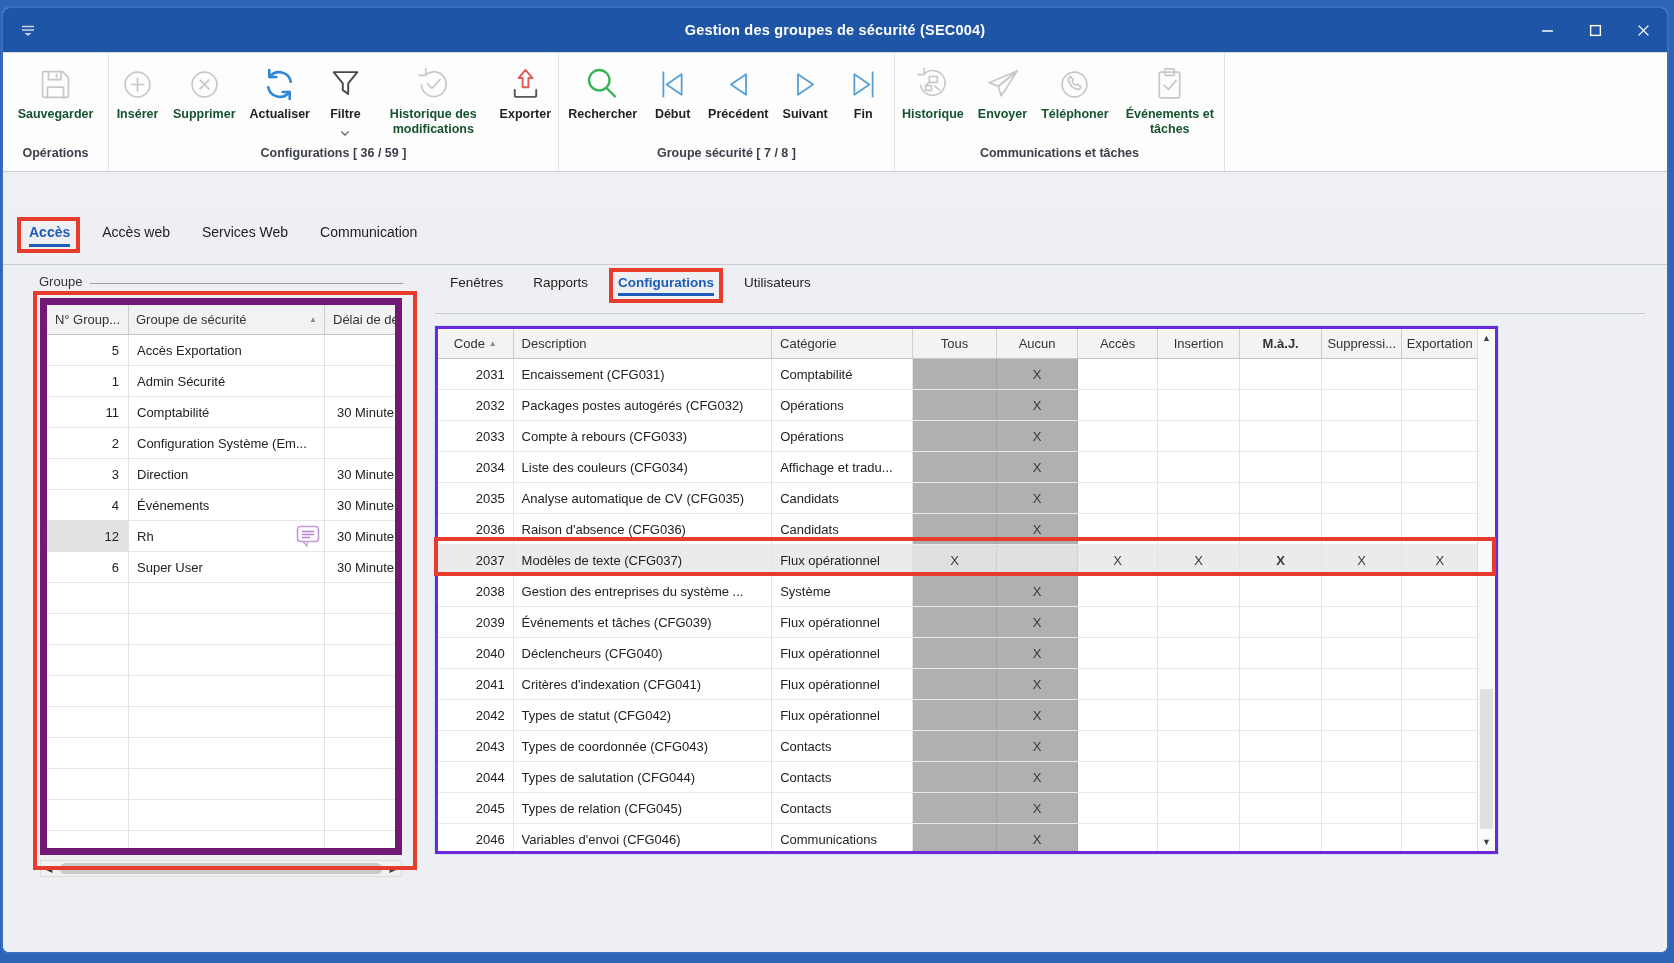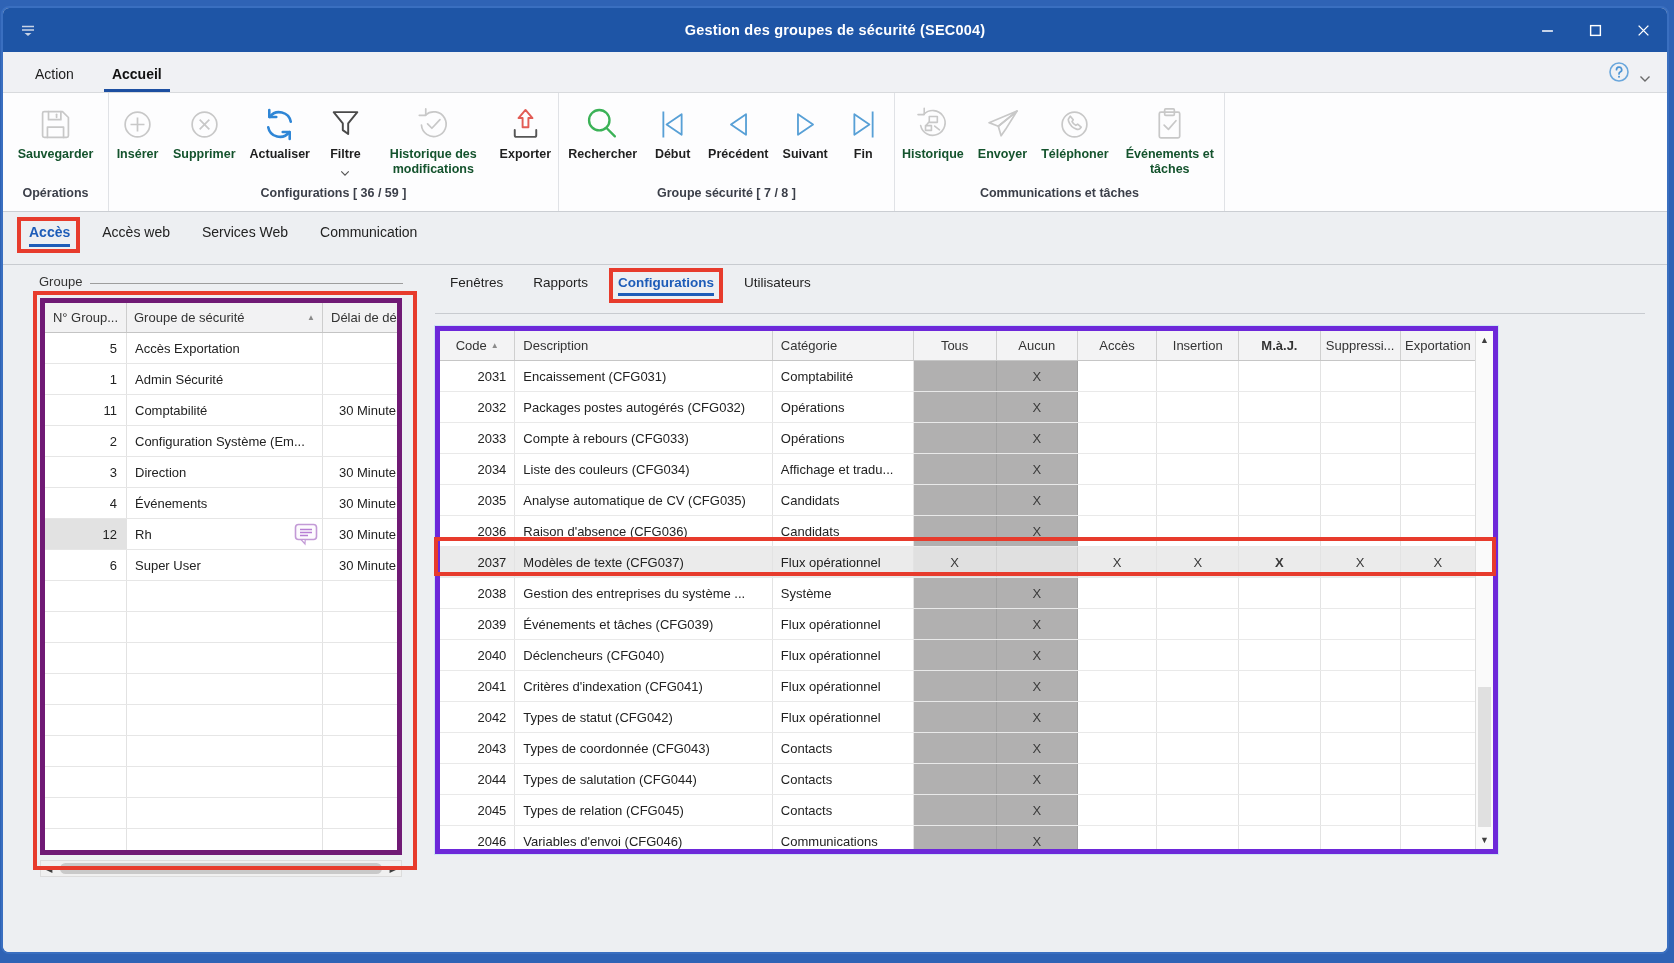--- a/index.html
+++ b/index.html
@@ -46,21 +46,21 @@
   .ptab{font-size:14px;color:#222;padding-bottom:7px;position:relative;cursor:default;}
   .ptab.active{color:#1d5cb8;font-weight:bold;border-bottom:3px solid #1d5cb8;padding-bottom:4px;}
   .ptab.annotated::after{content:'';position:absolute;left:-12px;right:-10px;top:-7px;bottom:-9px;border:4px solid #e73b2c;pointer-events:none;}
   .tabs-sep{position:absolute;top:52px;left:0;right:0;height:1px;background:#c8cbd0;}
 
   .group-legend{position:absolute;top:62px;left:36px;width:364px;display:flex;align-items:center;}
   .group-legend .lbl{font-size:13px;color:#333;margin-right:8px;}
   .group-legend .line{flex:1;height:1px;background:#9d9d9d;margin-top:3px;}
 
   
-  .left-table{position:absolute;left:37px;top:86px;width:362px;height:557px;background:#fff;border:5px solid #701a75;box-sizing:border-box;font-size:13px;color:#222;overflow:hidden;text-align:center;}
+  .left-table{position:absolute;left:37px;top:86px;width:362px;height:557px;background:#fff;border:7px solid #701a75;box-sizing:border-box;font-size:13px;color:#222;overflow:hidden;text-align:center;}
   .lt-header{display:flex;height:30px;background:#f2f2f3;border-bottom:1px solid #c4c4c4;box-sizing:border-box;}
   .lt-header .hc{display:flex;align-items:center;border-right:1px solid #cdcdcd;box-sizing:border-box;color:#333;}
   .hc.w-num{width:82px;justify-content:center;}
   .hc.w-name{width:196px;justify-content:space-between;padding:0 7px;}
   .hc.w-delay{flex:1;justify-content:flex-start;padding-left:8px;border-right:none;overflow:hidden;white-space:nowrap;}
   .sort{font-size:8px;color:#8a8a8a;margin-left:4px;}
   .l-row{display:flex;height:31px;border-bottom:1px solid #e6e6e6;box-sizing:border-box;background:#fff;}
   .l-row .lc{border-right:1px solid #e2e2e2;box-sizing:border-box;display:flex;align-items:center;overflow:hidden;white-space:nowrap;}
   .lc.c-num{width:82px;justify-content:flex-end;padding-right:9px;}
   .lc.c-name{width:196px;padding-left:8px;position:relative;}
@@ -74,21 +74,21 @@
 
   .ann-left-table{position:absolute;left:30px;top:79px;width:376px;height:571px;border:4px solid #e73b2c;pointer-events:none;z-index:6;}
 
   
   .right-tabs{position:absolute;top:63px;left:447px;display:flex;gap:30px;}
   .rtab{font-size:13.5px;color:#222;padding-bottom:6px;position:relative;cursor:default;}
   .rtab.active{color:#1d5cb8;font-weight:bold;border-bottom:3px solid #1d5cb8;padding-bottom:3px;}
   .rtab.annotated::after{content:'';position:absolute;left:-9px;right:-9px;top:-7px;bottom:-10px;border:4px solid #e73b2c;pointer-events:none;}
   .right-sep{position:absolute;top:101px;left:432px;right:22px;height:1px;background:#c8cbd0;}
 
-  .right-table{position:absolute;left:432px;top:114px;width:1063px;height:528px;background:#fff;border:5px solid #6d28d9;box-shadow:0 0 0 1px #cde4f4;box-sizing:border-box;font-size:13px;color:#222;}
+  .right-table{position:absolute;left:432px;top:114px;width:1063px;height:528px;background:#fff;border:3px solid #6d28d9;box-shadow:0 0 0 1px #cde4f4;box-sizing:border-box;font-size:13px;color:#222;}
   .rt-inner{margin-right:18px;height:100%;display:flex;flex-direction:column;overflow:hidden;}
   .rt-header{display:flex;height:30px;background:#f3f3f4;border-bottom:1px solid #c6c6c6;box-sizing:border-box;flex:none;}
   .rt-header .hc2{display:flex;align-items:center;justify-content:center;border-right:1px solid #cfcfcf;box-sizing:border-box;color:#333;overflow:hidden;white-space:nowrap;}
   .hc2.left{justify-content:flex-start;padding-left:8px;}
   .cw0{width:76px;}.cw1{width:260px;}.cw2{width:142px;}.cw3{width:84px;}.cw4{width:82px;}
   .cw5{width:80px;}.cw6{width:83px;}.cw7{width:82px;font-weight:bold;}.cw8{width:81px;}.cw9{width:75px;border-right:none!important;}
   .rt-body{flex:1;position:relative;}
   .r-row{display:flex;height:31px;border-bottom:1px solid #e9e9e9;box-sizing:border-box;background:#fff;}
   .r-row .rc{border-right:1px solid #e3e3e3;box-sizing:border-box;display:flex;align-items:center;overflow:hidden;white-space:nowrap;}
   .rc.code{justify-content:flex-end;padding-right:8px;}
@@ -131,40 +131,20 @@
           </svg>
       </div>
       <div class="win-btn">
         <svg viewBox="0 0 12 12" fill="none" stroke="#fff" stroke-width="1.3">
             <path d="M1.5 1.5l9 9M10.5 1.5l-9 9"></path>
           </svg>
       </div>
     </div>
   </div>
 
-  <div class="menubar">
-    <div id="menu-items" style="display:flex;">
-        <div class="menu-item">Action</div>
-        <div class="menu-item active">Accueil</div>
-      </div>
-    <div class="menu-right">
-      <span class="help-ico">
-        <svg viewBox="0 0 22 22" fill="none">
-            <circle cx="11" cy="11" r="9" stroke="#6aa7dc" stroke-width="1.6"></circle>
-            <path d="M8.5 8.7a2.6 2.6 0 1 1 3.7 2.4c-.9.4-1.2 1-1.2 1.9" stroke="#4c94d4" stroke-width="1.7" stroke-linecap="round"></path>
-            <circle cx="11" cy="15.8" r="1" fill="#4c94d4"></circle>
-          </svg>
-      </span>
-      <span class="menu-chev">
-        <svg viewBox="0 0 12 8" fill="none" stroke="#6a6a6a" stroke-width="1.4">
-            <path d="M1.5 1.5L6 6l4.5-4.5"></path>
-          </svg>
-      </span>
-    </div>
-  </div>
 
   <div class="ribbon" id="ribbon-groups">
       <div class="rib-group">
         <div class="rib-buttons">
           <div class="rib-btn disabled">
             <span class="rib-icon">
               <svg viewBox="0 0 40 40" fill="none" stroke="#c8c8c8" stroke-width="1.6" stroke-linejoin="round" stroke-linecap="round">
                 <path d="M8 9.5A1.5 1.5 0 0 1 9.5 8h17L32 13.5v17a1.5 1.5 0 0 1-1.5 1.5h-21A1.5 1.5 0 0 1 8 30.5z"></path>
                 <path d="M13.5 8v7.5H25V8"></path>
                 <path d="M21 10.5v2.8"></path>

